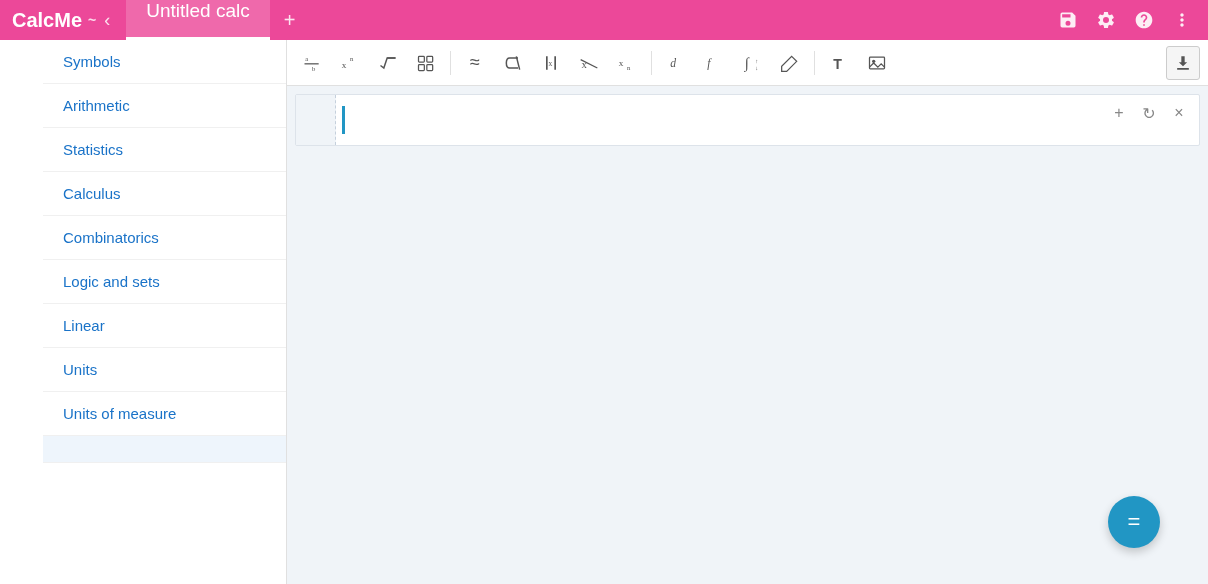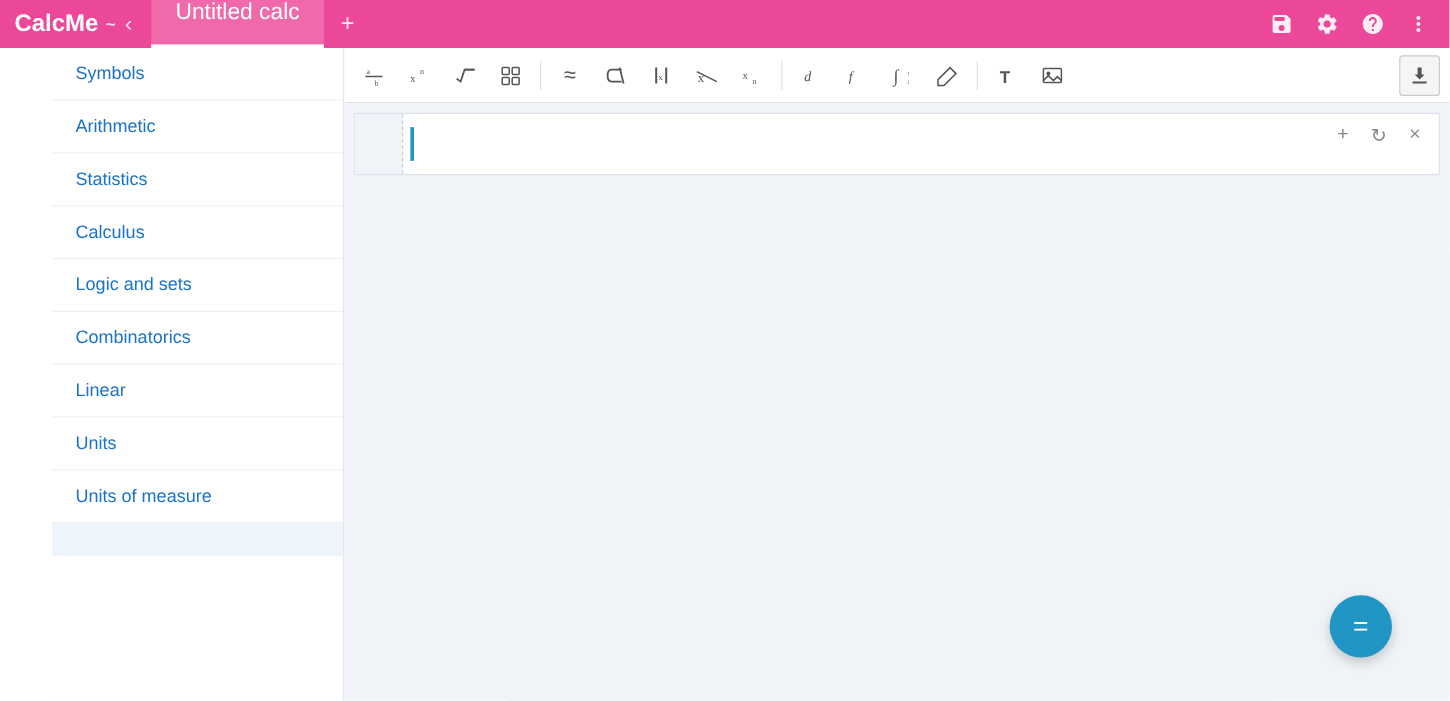--- a/index.html
+++ b/index.html
@@ -295,24 +295,24 @@
     <div class="sidebar-item">
       <span>Arithmetic</span>
     </div>
     <div class="sidebar-item">
       <span>Statistics</span>
     </div>
     <div class="sidebar-item">
       <span>Calculus</span>
     </div>
     <div class="sidebar-item">
+      <span>Combinatorics</span>
+    </div>
+    <div class="sidebar-item">
       <span>Logic and sets</span>
-    </div>
-    <div class="sidebar-item">
-      <span>Combinatorics</span>
     </div>
     <div class="sidebar-item">
       <span>Linear</span>
     </div>
     <div class="sidebar-item">
       <span>Units</span>
     </div>
     <div class="sidebar-item">
       <span>Units of measure</span>
     </div>

